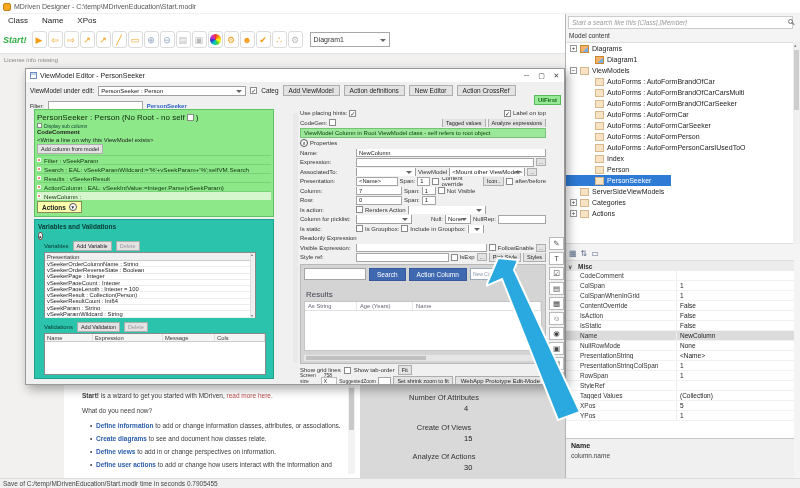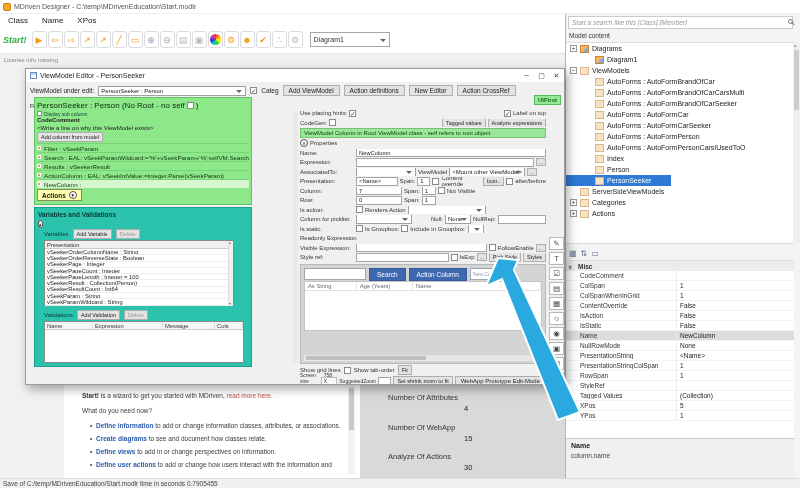--- a/index.html
+++ b/index.html
@@ -30,21 +30,21 @@
   .doc-b{font-weight:bold}
   .bullet{margin:0 0 4px 8px;position:relative;padding-left:6px}
   .bullet::before{content:"•";position:absolute;left:0;color:#444}
   .bullet .bb{color:#2a5caa;font-weight:bold}
   #doc-scroll{position:absolute;right:5px;top:18px;width:7px;height:88px;background:#f2f2f2}
   #doc-thumb{position:absolute;left:1px;top:2px;width:5px;height:42px;background:#c9c9c9}
 
   
   #stats{position:absolute;left:360px;top:385px;width:205px;height:93px;background:#d9d9d9;z-index:1}
   .stat{position:absolute;width:100%}
-  .stat .sl{position:absolute;left:28px;width:112px;font-size:7.5px;color:#333}
+  .stat .sl{position:absolute;left:28px;width:112px;text-align:center;font-size:7.5px;color:#333}
   .stat .sv{position:absolute;left:104px;top:11px;font-size:7.5px;color:#222}
 
   
   #sidebar{position:absolute;left:565px;top:14px;width:235px;height:464px;background:#f4f4f4;border-left:1px solid #b5b5b5;z-index:2;font-size:7px}
   #sb-search{position:absolute;left:2px;top:2px;width:225px;height:13px;background:#fff;border:1px solid #ccc;font-size:6.5px;font-style:italic;color:#999;padding:0 14px 0 3px}
   #sb-search::placeholder{color:#999;font-style:italic}
   .mag{position:absolute;right:7px;top:5px;width:5px;height:5px;border:1px solid #777;border-radius:50%}
   .mag::after{content:"";position:absolute;width:4px;height:1px;background:#777;transform:rotate(45deg);right:-3px;bottom:-1px}
   #sb-header{position:absolute;left:3px;top:18px;font-size:6.5px;color:#333}
   #sb-tree{position:absolute;left:0;top:28px;width:228px;height:202px;background:#fff;border-top:1px solid #ddd;border-bottom:1px solid #ddd;overflow:hidden}
@@ -82,21 +82,21 @@
   .btn.sm{font-size:5.5px;padding:1px 3px}
   .btn.dis{color:#9a9a9a}
   .cb{display:inline-block;width:7px;height:7px;border:1px solid #8a8a8a;background:#fff;font-size:6px;line-height:6px;text-align:center;color:#222;flex:none}
   .cb.on::after{content:"✓"}
   #uifirst{position:absolute;right:3px;top:26px;background:#97e897;border:1px solid #5cb85c;color:#156615;font-weight:bold;font-size:6px;padding:1px 3px}
   .row2{display:flex;align-items:center;gap:4px;padding:0 4px;height:13px}
   .inp{background:#fff;border:1px solid #a5a5a5;height:9px;font-size:5.8px;display:flex;align-items:center;padding:0 2px;color:#222;white-space:nowrap;overflow:hidden}
   .link{color:#2a5fc4;font-size:6px;font-weight:bold}
 
   
-  #left-panel{position:absolute;left:8px;top:28px;width:218px}
+  #left-panel{position:absolute;left:8px;top:40px;width:240px}
   #green{background:#8de889;border:1px solid #62c162;padding:2px}
   #green .gtitle{font-size:8px;color:#0c290c;display:flex;align-items:center;gap:2px;height:10px;white-space:nowrap;overflow:hidden}
   #green .subrow{display:flex;gap:2px;align-items:center;font-size:5px;height:7px;color:#143}
   #green .cc{font-weight:bold;font-size:6px;height:8px}
   #green .hint{font-size:6px;height:8px;white-space:nowrap;overflow:hidden}
   .vcol{height:9px;display:flex;align-items:center;gap:3px;font-size:6.2px;border-top:1px solid #79d279;color:#113311;white-space:nowrap;overflow:hidden}
   .vcol.sel{background:#d6f7cd}
   .coldot{width:4px;height:4px;background:#f08a7a;border:1px solid #fff;flex:none}
   .actions-row{display:flex;align-items:center;gap:3px;height:14px}
   .actions-btn{background:#ffffad;border:1px solid #8a8a5a;font-weight:bold;font-size:6.5px;padding:1px 4px;display:inline-flex;align-items:center;gap:3px}
@@ -203,21 +203,21 @@
       <div id="doc-thumb"></div>
     </div>
 </div>
 
 <div id="stats">
   <div class="stat" style="top:8px">
     <span class="sl">Number Of Attributes</span>
     <span class="sv">4</span>
   </div>
   <div class="stat" style="top:38px">
-    <span class="sl">Number Of WebApp</span>
+    <span class="sl">Create Of Views</span>
     <span class="sv">15</span>
   </div>
   <div class="stat" style="top:67px">
     <span class="sl">Analyze Of Actions</span>
     <span class="sv">30</span>
   </div>
 </div>
 
 <div id="sidebar">
   <input id="sb-search" placeholder="Start a search like this [Class].[Member]" style="">
@@ -643,20 +643,21 @@
       <span class="btn sm">Styles</span>
     </div>
 
     <div id="preview">
       <div class="prow">
         <span class="inp" style="width:62px;height:12px;background:#fff"></span>
         <span class="bluebtn">Search</span>
         <span class="bluebtn">Action Column</span>
         <span class="newcolbox">New Column</span>
       </div>
+      <div id="results-lbl">Results</div>
       <div id="rtable">
         <div class="th">
           <span style="width:52px">As String</span>
           <span style="width:56px">Age (Years)</span>
           <span style="flex:1">Name</span>
         </div>
       </div>
       <div id="hscroll">
           <div id="hthumb"></div>
         </div>

